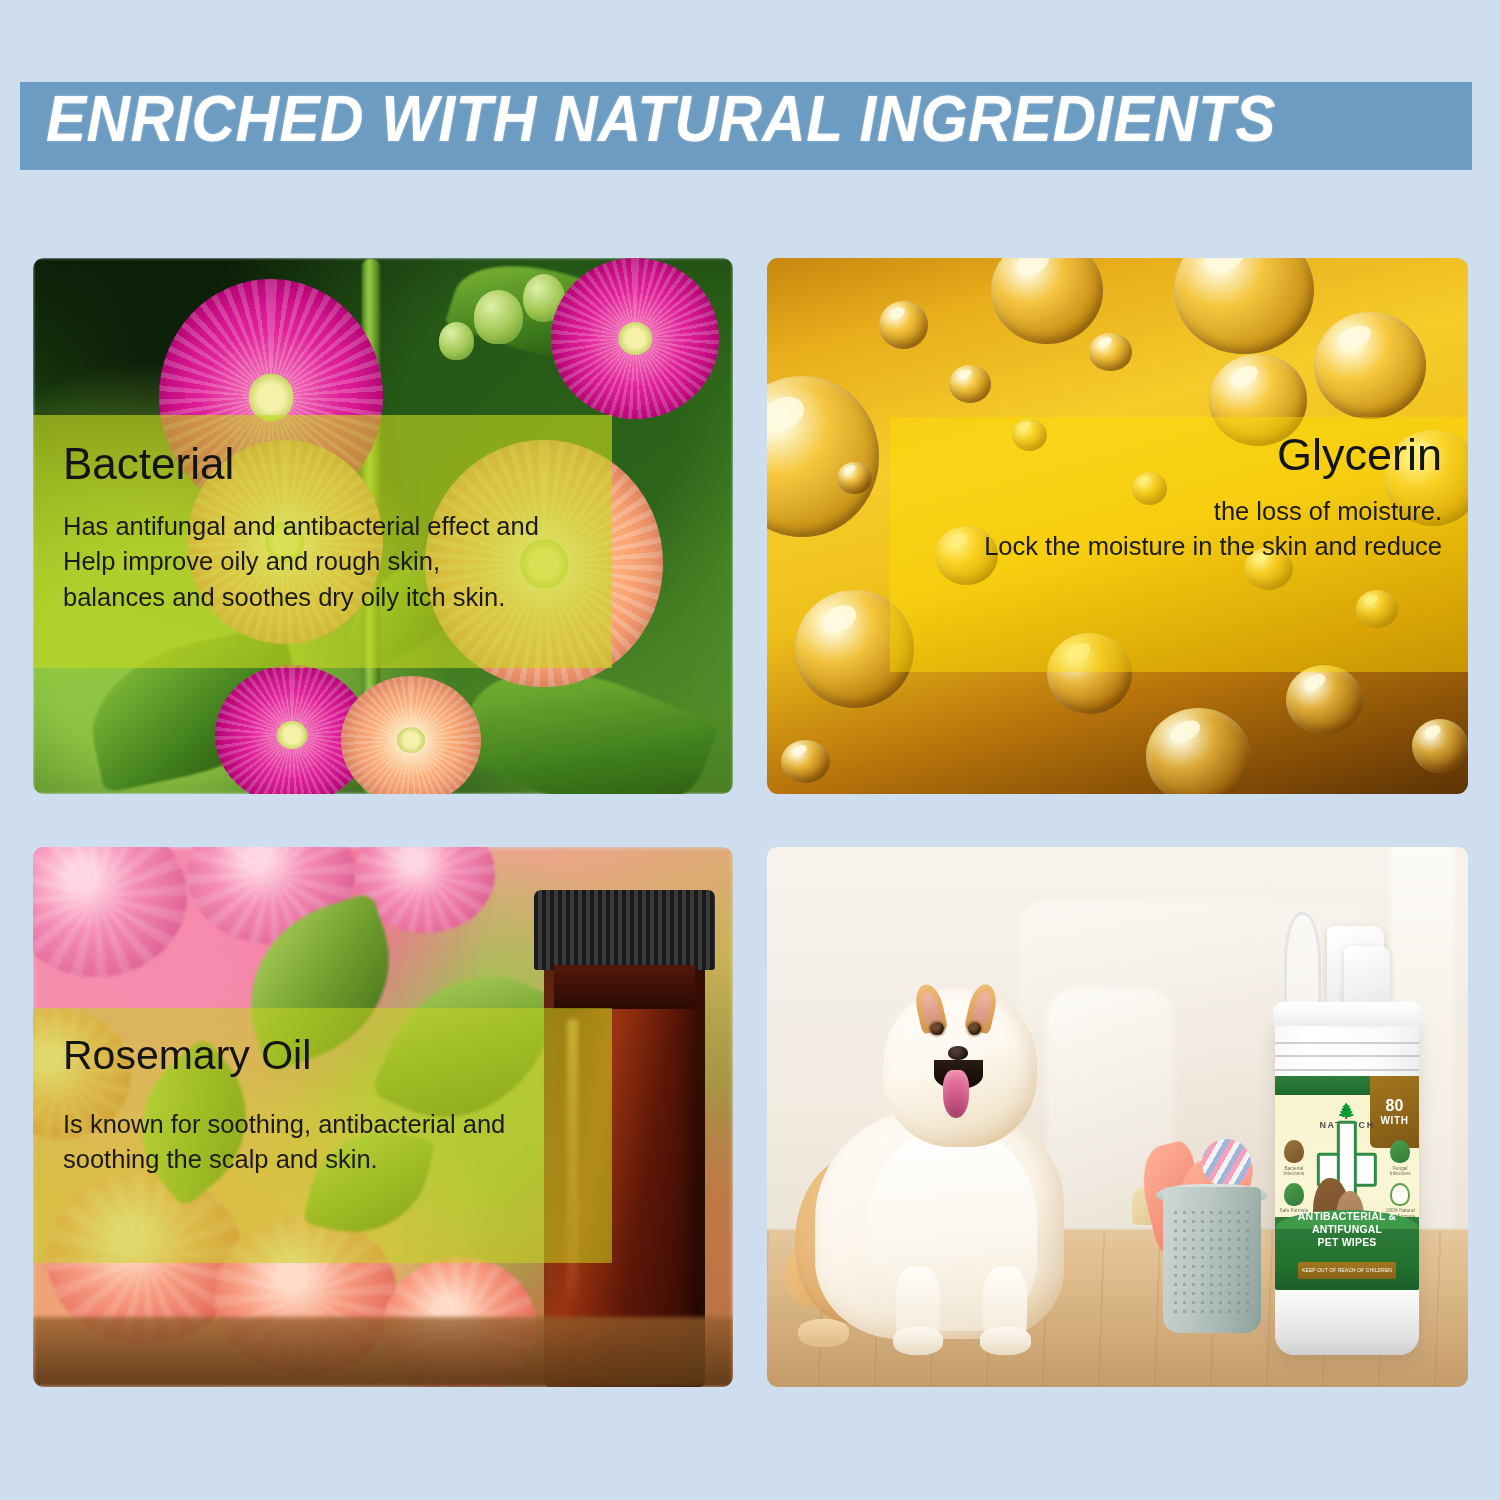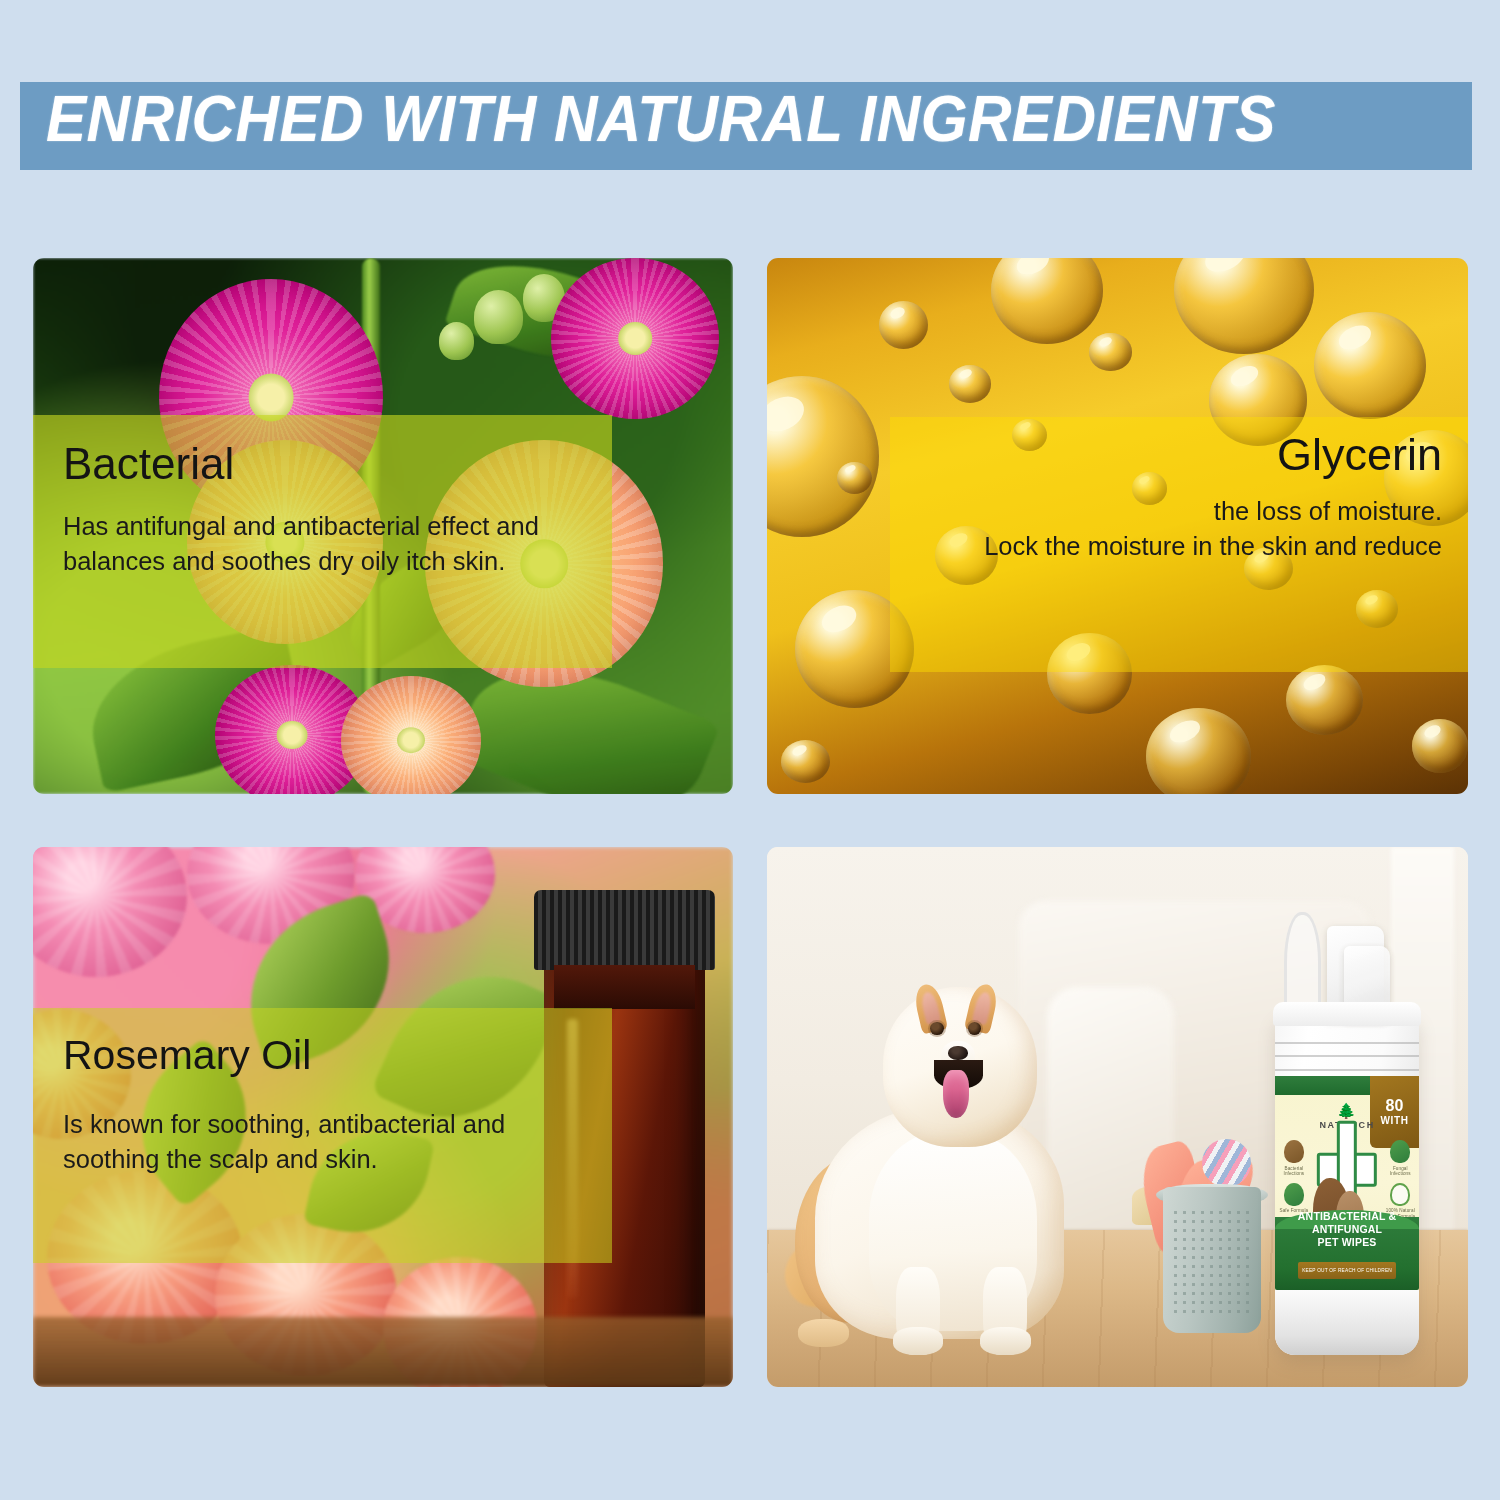--- a/index.html
+++ b/index.html
@@ -482,20 +482,21 @@
     <div class="bloom magenta" style="left:26%;top:76%;width:22%;height:26%;"></div>
     <div class="bloom peach" style="left:22%;top:34%;width:28%;height:38%;"></div>
     <div class="bloom peach" style="left:56%;top:34%;width:34%;height:46%;"></div>
     <div class="bloom peach" style="left:44%;top:78%;width:20%;height:24%;"></div>
   </div>
   <div class="overlay ov-geraniol">
     <div class="ov-inner">
       <div class="ing-title">Bacterial</div>
       <div class="ing-desc">
         <div>Has antifungal and antibacterial effect and</div>
+        <div>Help improve oily and rough skin,</div>
         <div>balances and soothes dry oily itch skin.</div>
       </div>
     </div>
   </div>
 </div>
 
 <div class="panel" id="panel-glycerin">
   <div class="photo">
     <div class="gly-bg"></div>
     <div class="bub" style="left:-6%;top:22%;width:22%;height:30%;"></div>

